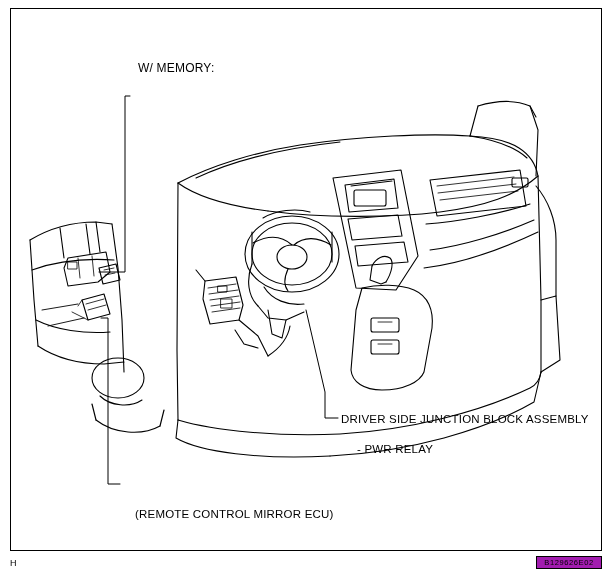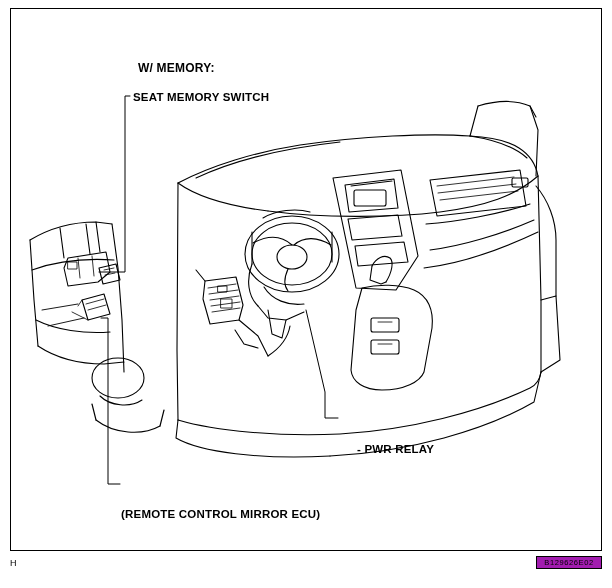--- a/index.html
+++ b/index.html
@@ -30,21 +30,21 @@
     position: absolute;
     left: 0;
     top: 0;
     width: 612px;
     height: 588px;
   }
   .label {
     position: absolute;
     font-family: "Liberation Sans", sans-serif;
     font-size: 11.5px;
-    font-weight: bold;
+    font-weight: normal;
     color: #000000;
     letter-spacing: 0.2px;
     white-space: nowrap;
   }
   #lbl-memory {
     left: 138px;
     top: 61px;
     font-size: 12px;
   }
   #lbl-seat-memory {
@@ -57,21 +57,21 @@
   }
   #lbl-pwr-relay {
     left: 357px;
     top: 443px;
   }
   #lbl-mirror-ecu {
     left: 123px;
     top: 479px;
   }
   #lbl-remote-ecu {
-    left: 109px;
+    left: 123px;
     top: 508px;
     padding-left: 12px;
   }
   #corner-mark {
     position: absolute;
     left: 10px;
     top: 558px;
     font-size: 9px;
     font-weight: normal;
     color: #000000;
@@ -246,20 +246,20 @@
 
       <g>
         <path d="M541 300 L556 296 L560 360 L541 372"></path>
         <path d="M556 296 L556 240 C556 220 548 200 536 186"></path>
       </g>
 
     </g>
   </svg>
 
   <div class="label" id="lbl-memory">W/ MEMORY:</div>
-  <div class="label" id="lbl-seat-memory">SEAT MEMORY SWITCH</div>
+  <div class="label" id="lbl-junction">DRIVER SIDE JUNCTION BLOCK ASSEMBLY</div>
   <div class="label" id="lbl-pwr-relay">- PWR RELAY</div>
   <div class="label" id="lbl-remote-ecu">(REMOTE CONTROL MIRROR ECU)</div>
 
   <div class="label" id="corner-mark">H</div>
   <div id="code-box">B129626E02</div>
 
 </div>
 
 </body></html>

